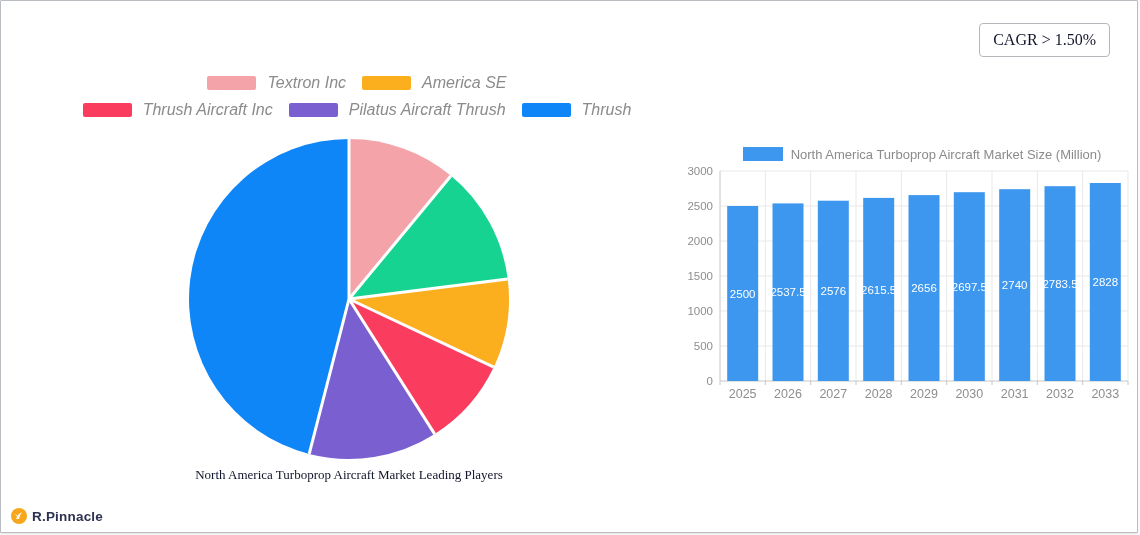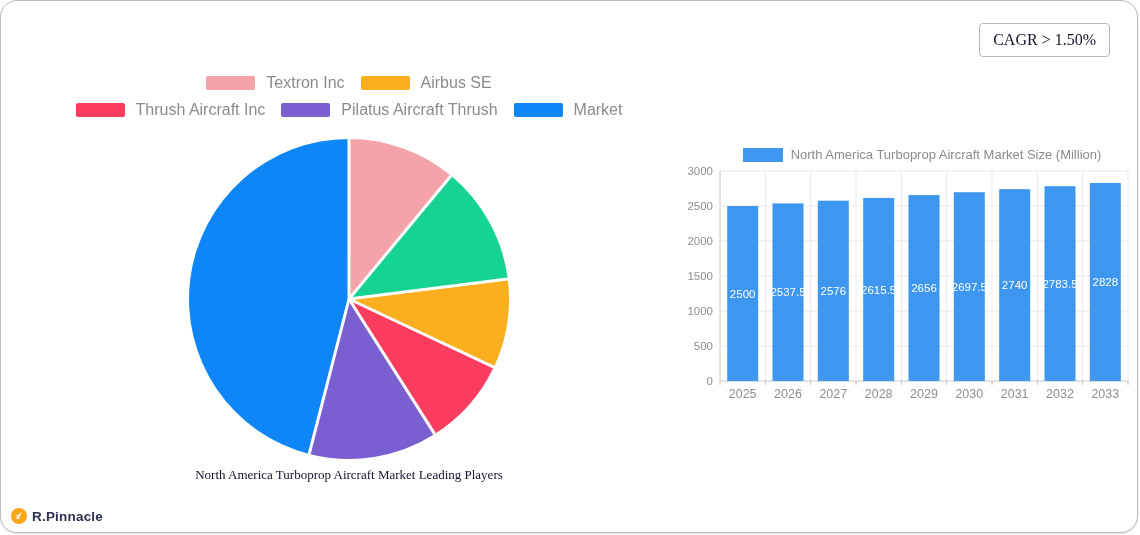--- a/index.html
+++ b/index.html
@@ -1,45 +1,45 @@
 <!DOCTYPE html>
 <html><head>
 <meta charset="utf-8">
 <style>
   html, body { margin: 0; padding: 0; background: #ffffff; }
   body { width: 1140px; height: 535px; position: relative; font-family: "Liberation Sans", sans-serif; }
 
   .card {
     position: absolute; left: 0; top: 0; width: 1138px; height: 533px;
-    background: #ffffff; border: 1px solid #b9bcc1; border-radius: 17px;
+    background: #ffffff; border: 1px solid #b9bcc1; border-radius: 1px;
     box-shadow: 0 1px 2px rgba(0,0,0,0.12); box-sizing: border-box; overflow: hidden;
   }
 
   .cagr-box {
     position: absolute; top: 22px; right: 27px;
     border: 1px solid #b4b8bd; border-radius: 4px; background: #ffffff;
     padding: 7px 13px; font-family: "Liberation Serif", serif; font-size: 16px; color: #10142a;
   }
 
-  .pie-legend { position: absolute; left: 48px; top: 73px; width: 600px; }
+  .pie-legend { position: absolute; left: 56px; top: 73px; width: 600px; font-style: italic; }
   .legend-row { display: flex; justify-content: center; align-items: center; gap: 16px; margin-bottom: 9px; }
   .legend-item { display: flex; align-items: center; gap: 11px; cursor: pointer; }
   .swatch { display: inline-block; width: 49px; height: 14px; border-radius: 2px; }
   .legend-label { font-size: 16px; color: #8b8b8b; white-space: nowrap; }
 
   .pie-svg { position: absolute; left: 186px; top: 136px; }
 
   .pie-title {
     position: absolute; left: 98px; top: 466px; width: 500px; text-align: center;
     font-family: "Liberation Serif", serif; font-size: 13px; color: #10142a;
   }
 
   .bar-legend {
     position: absolute; left: 715px; top: 146px; width: 412px;
-    display: flex; justify-content: center; align-items: center; gap: 8px; cursor: pointer;
+    display: flex; justify-content: center; align-items: flex-start; gap: 8px; cursor: pointer;
   }
   .bar-legend .bar-swatch { display: inline-block; width: 38px; height: 12px; background: #3d97ee; border: 1px solid #3d97ee; }
   .bar-legend .bar-legend-label { font-size: 13px; color: #8b8b8b; white-space: nowrap; }
 
   .bar-svg { position: absolute; left: 685px; top: 160px; }
 
   .logo { position: absolute; left: 10px; top: 507px; display: flex; align-items: center; gap: 5px; }
   .logo-text { font-size: 13.5px; font-weight: 600; color: #2c3150; letter-spacing: 0.2px; }
 
   svg text { font-family: "Liberation Sans", sans-serif; }
@@ -54,35 +54,35 @@
   </div>
 
   <div class="pie-legend">
       <div class="legend-row">
         <div class="legend-item">
           <span class="swatch" style="background: rgb(244, 163, 168);"></span>
           <span class="legend-label">Textron Inc</span>
         </div>
         <div class="legend-item">
           <span class="swatch" style="background: rgb(251, 174, 30);"></span>
-          <span class="legend-label">Airbus SE</span>
+          <span class="legend-label">America SE</span>
         </div>
       </div>
       <div class="legend-row">
         <div class="legend-item">
           <span class="swatch" style="background: rgb(250, 60, 95);"></span>
           <span class="legend-label">Thrush Aircraft Inc</span>
         </div>
         <div class="legend-item">
           <span class="swatch" style="background: rgb(122, 95, 208);"></span>
           <span class="legend-label">Pilatus Aircraft Thrush</span>
         </div>
         <div class="legend-item">
           <span class="swatch" style="background: rgb(14, 134, 247);"></span>
-          <span class="legend-label">Market</span>
+          <span class="legend-label">Thrush</span>
         </div>
       </div>
     </div>
 
   <svg class="pie-svg" width="324" height="324" viewBox="-162 -162 324 324">
       <path d="M0 0 L0.00 -160.00 A160 160 0 0 1 101.99 -123.28 Z" fill="#f4a3a8"></path>
       <path d="M0 0 L101.99 -123.28 A160 160 0 0 1 158.74 -20.05 Z" fill="#16d392"></path>
       <path d="M0 0 L158.74 -20.05 A160 160 0 0 1 144.77 68.12 Z" fill="#fbae1e"></path>
       <path d="M0 0 L144.77 68.12 A160 160 0 0 1 85.73 135.09 Z" fill="#fa3c5f"></path>
       <path d="M0 0 L85.73 135.09 A160 160 0 0 1 -39.79 154.97 Z" fill="#7a5fd0"></path>

